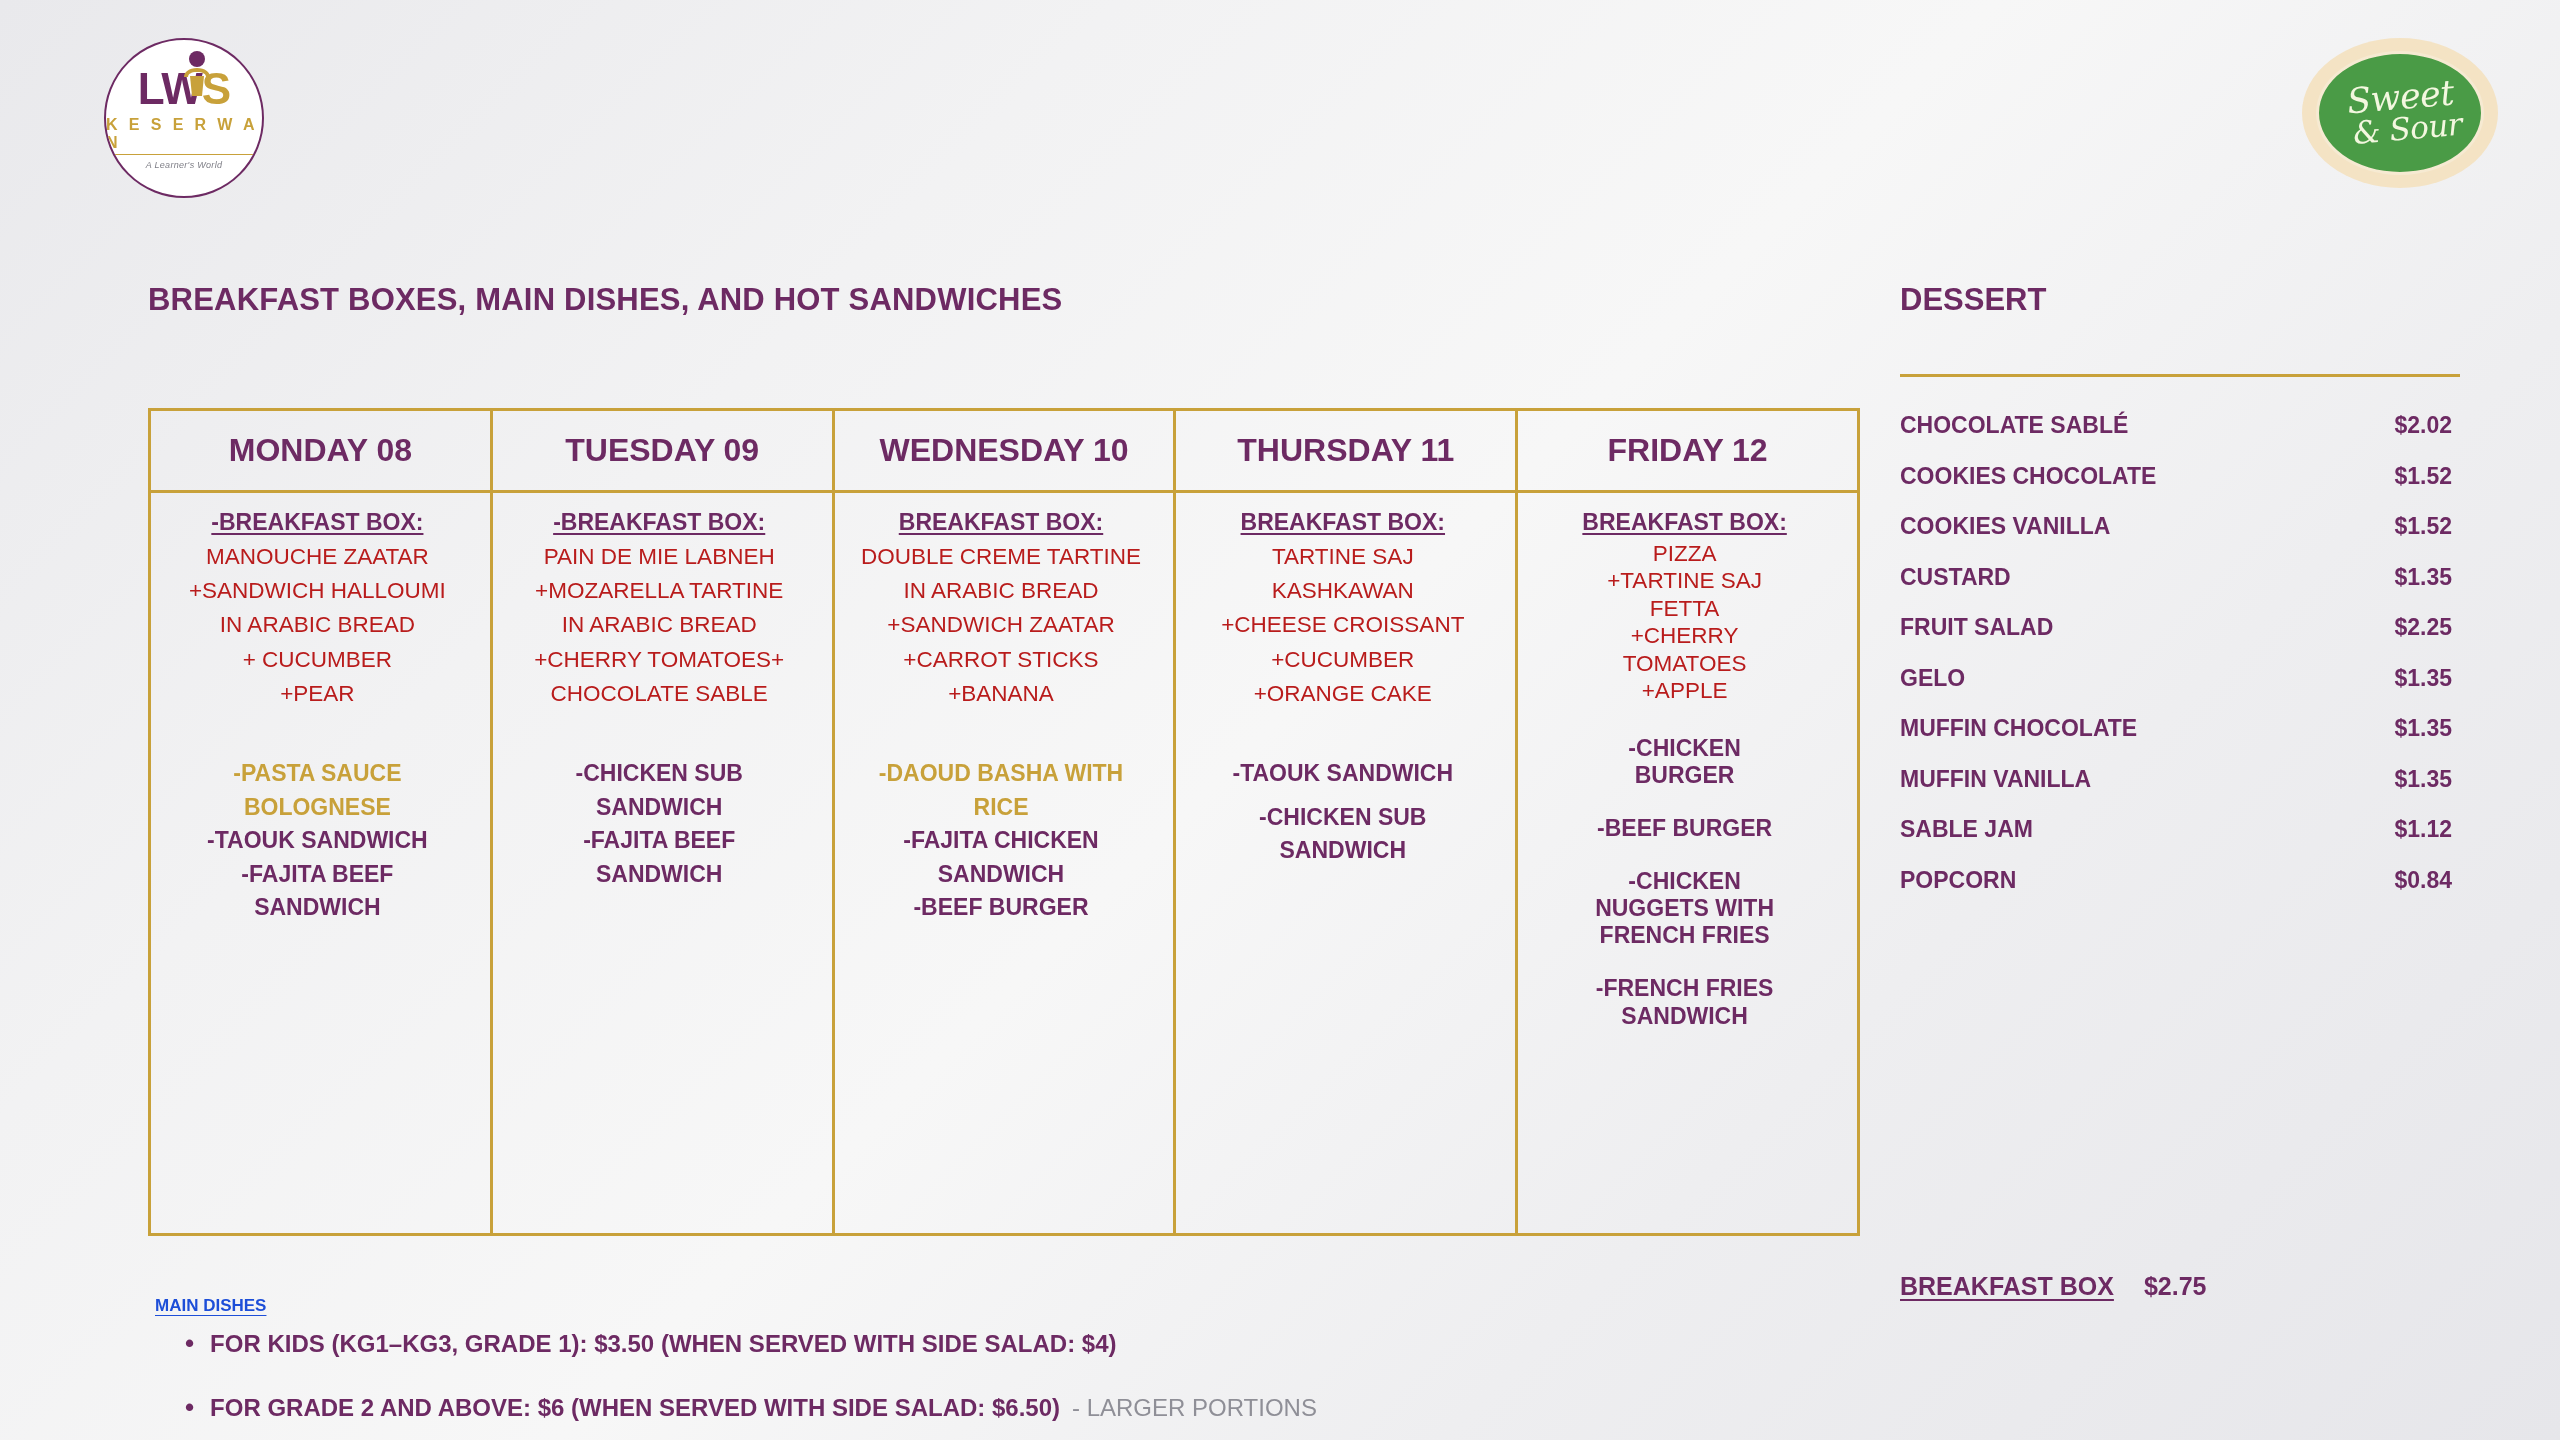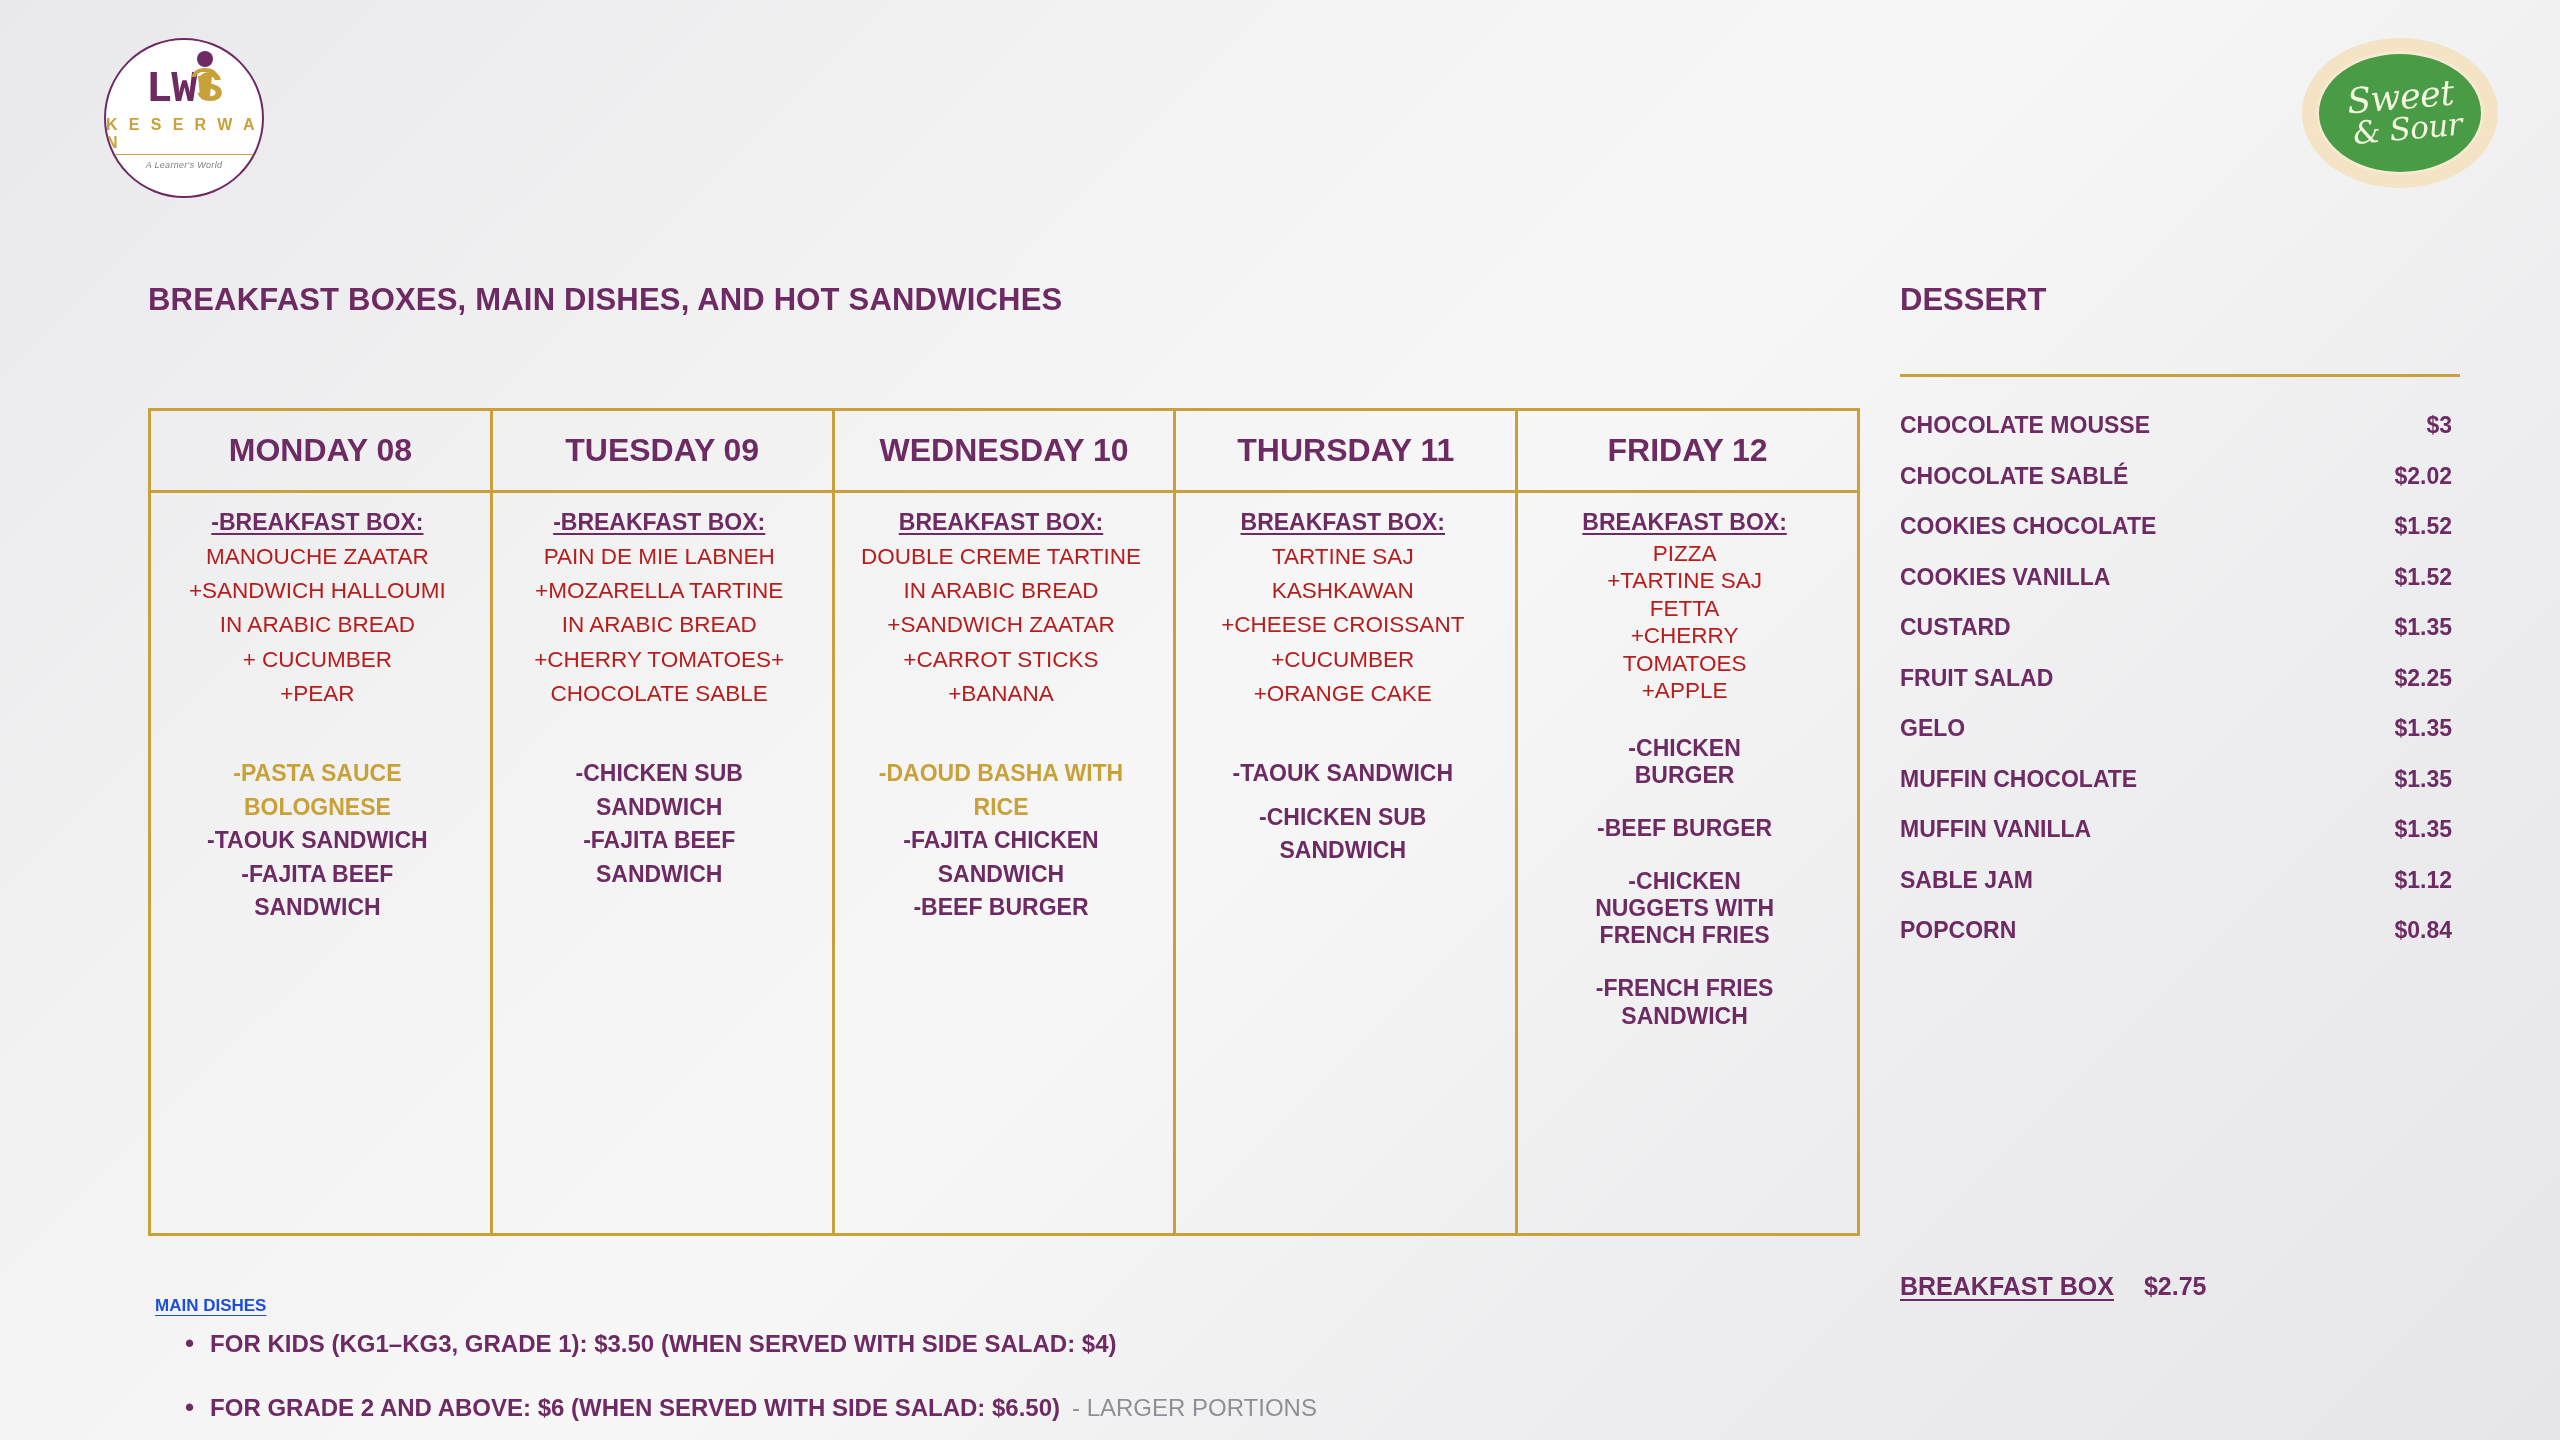--- a/index.html
+++ b/index.html
@@ -24,21 +24,21 @@
     width: 160px; height: 160px;
     border-radius: 50%;
     background: #ffffff;
     border: 2px solid #6d2a63;
     display: flex; flex-direction: column;
     align-items: center; justify-content: center;
     overflow: hidden;
   }
   .lwis-wordmark {
     position: relative;
-    font-family: Liberation Mono, monospace;
+    font-family: Liberation Sans, sans-serif;
     font-weight: 700;
     font-size: 44px;
     letter-spacing: -1px;
     color: #6d2a63;
     line-height: 1;
     display: flex;
     align-items: flex-end;
     justify-content: flex-end;
   }
   .lwis-wordmark .s-gold { color: #c8a13a; }
@@ -365,24 +365,20 @@
         <div class="dish-line tight">FRENCH  FRIES</div>
         <div style="height: 26px;"></div>
         <div class="dish-line tight">-FRENCH FRIES</div>
         <div class="dish-line tight">SANDWICH</div>
       </div>
     </div>
   </div>
 
 <div class="dessert-list" id="dessert-list">
     <div class="dessert-row">
-      <span>CHOCOLATE MOUSSE</span>
-      <span class="price">$3</span>
-    </div>
-    <div class="dessert-row">
       <span>CHOCOLATE SABLÉ</span>
       <span class="price">$2.02</span>
     </div>
     <div class="dessert-row">
       <span>COOKIES CHOCOLATE</span>
       <span class="price">$1.52</span>
     </div>
     <div class="dessert-row">
       <span>COOKIES VANILLA</span>
       <span class="price">$1.52</span>

